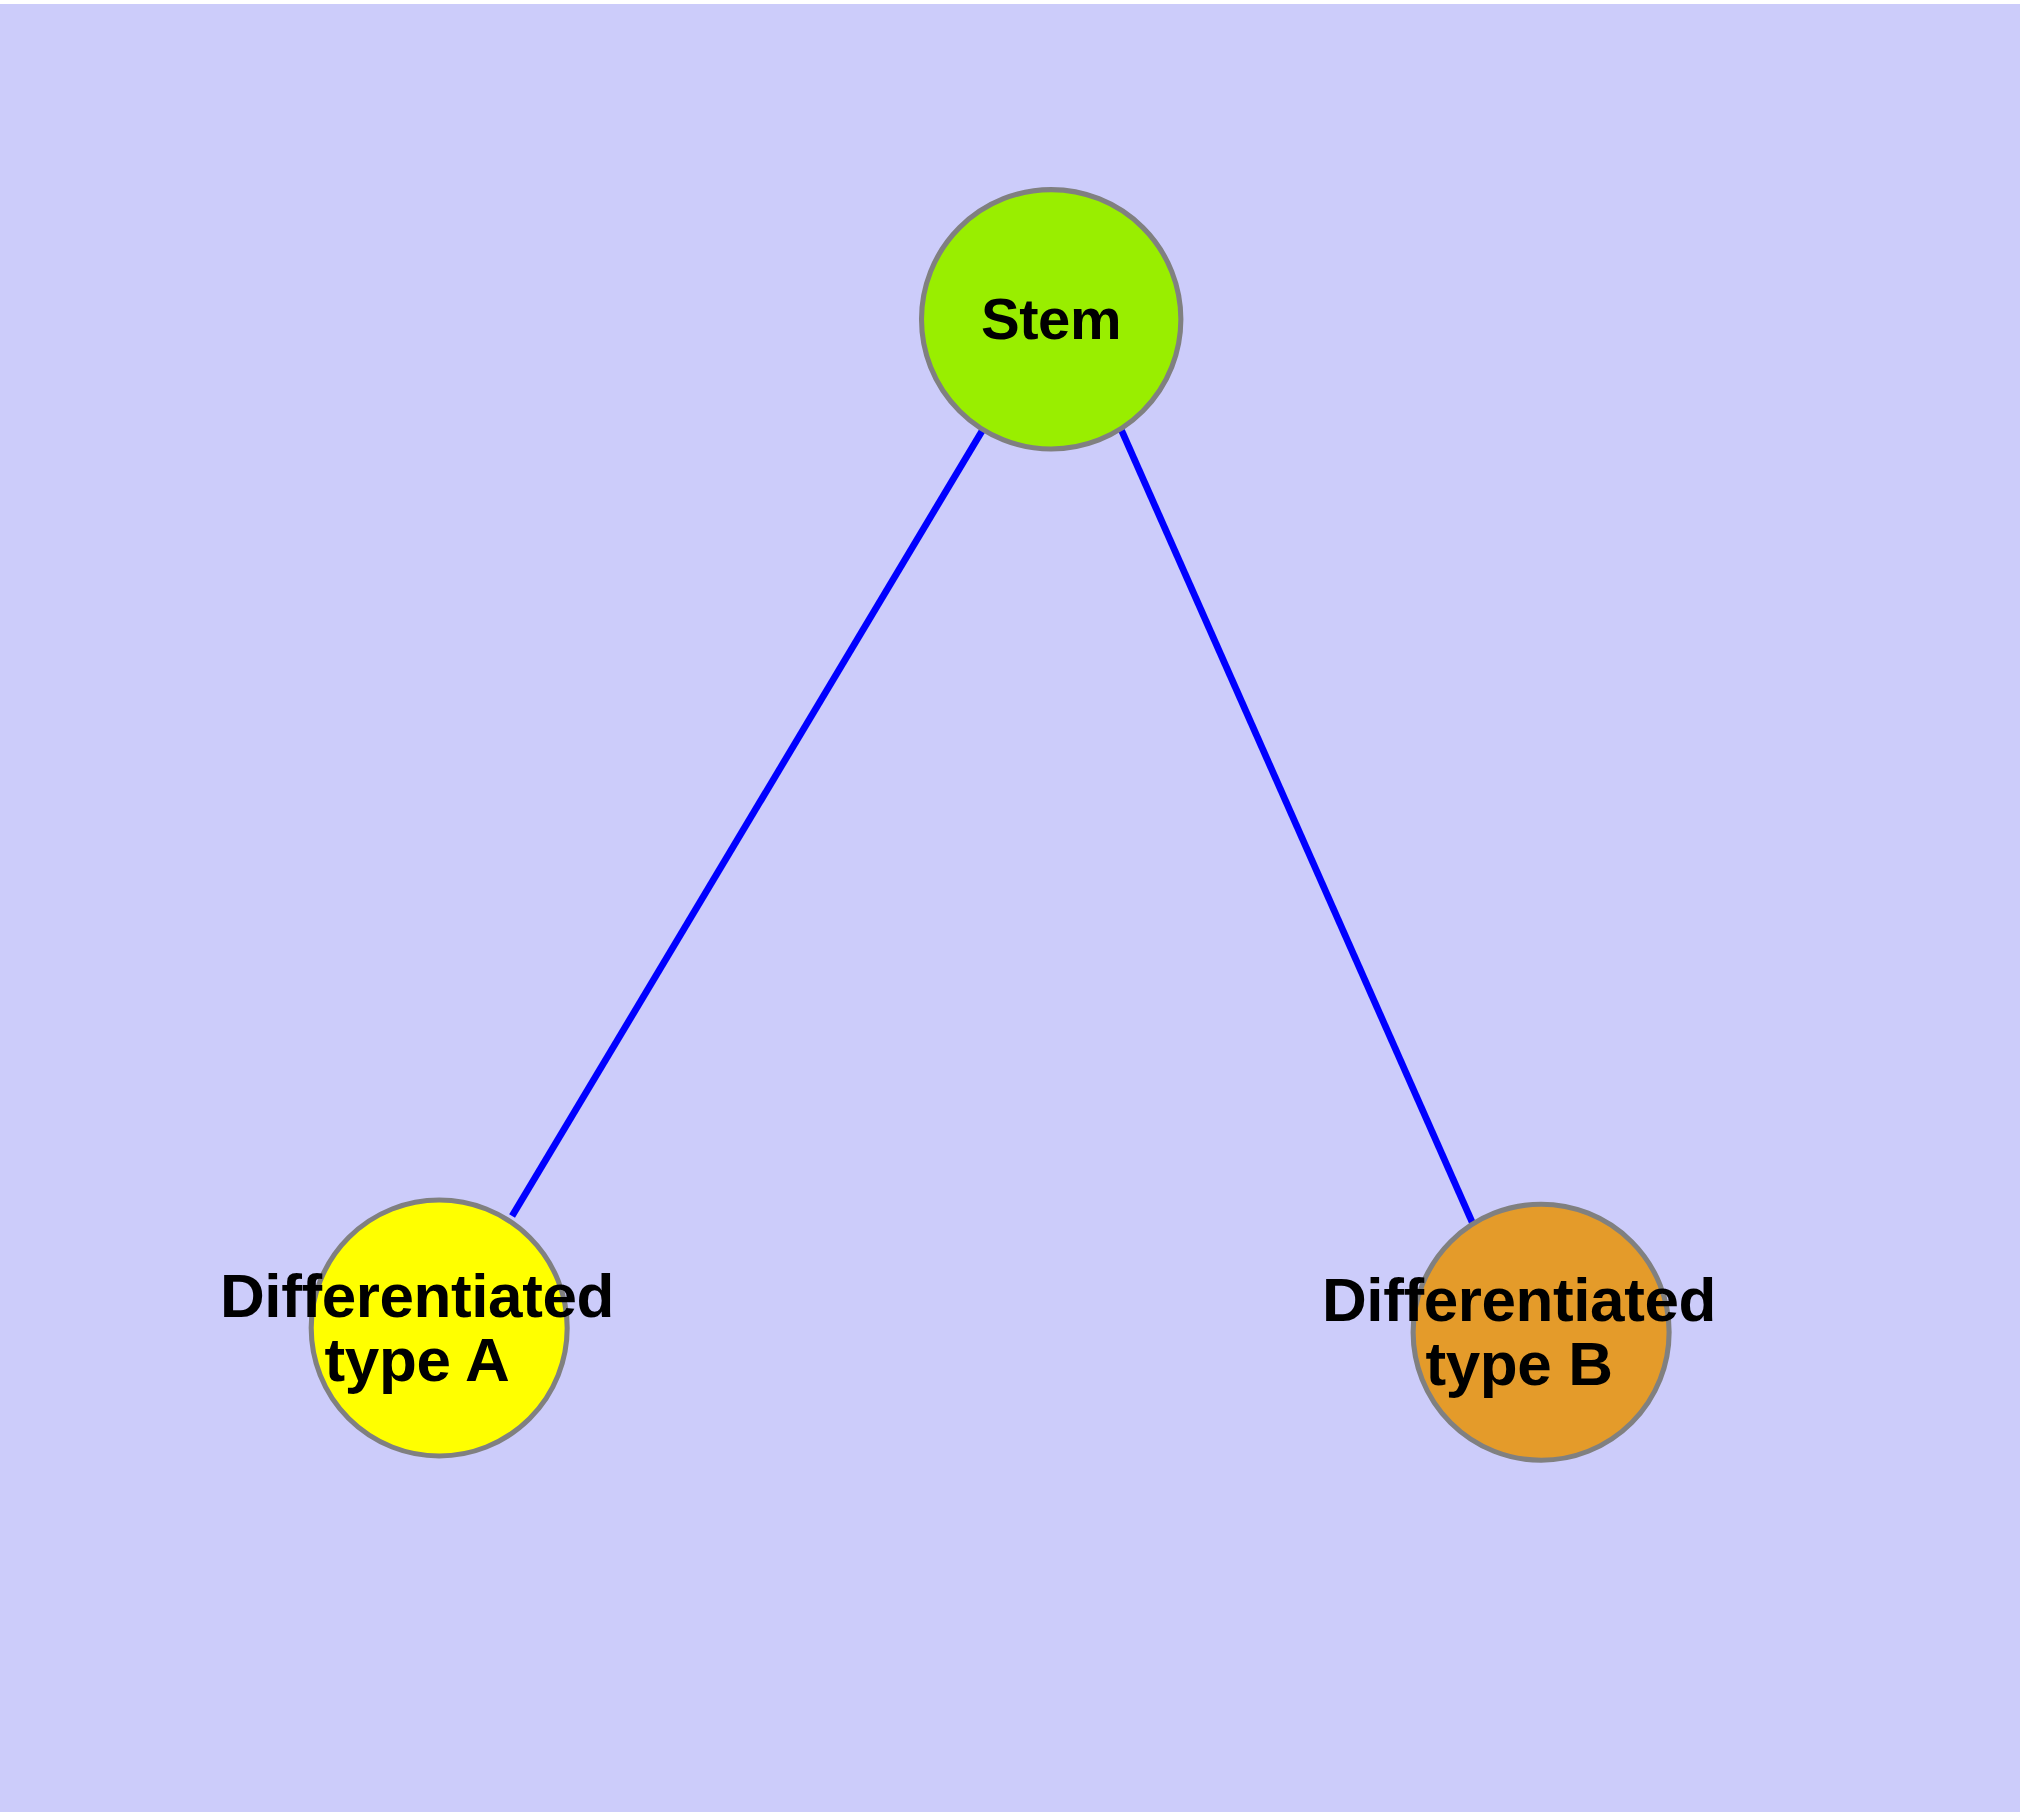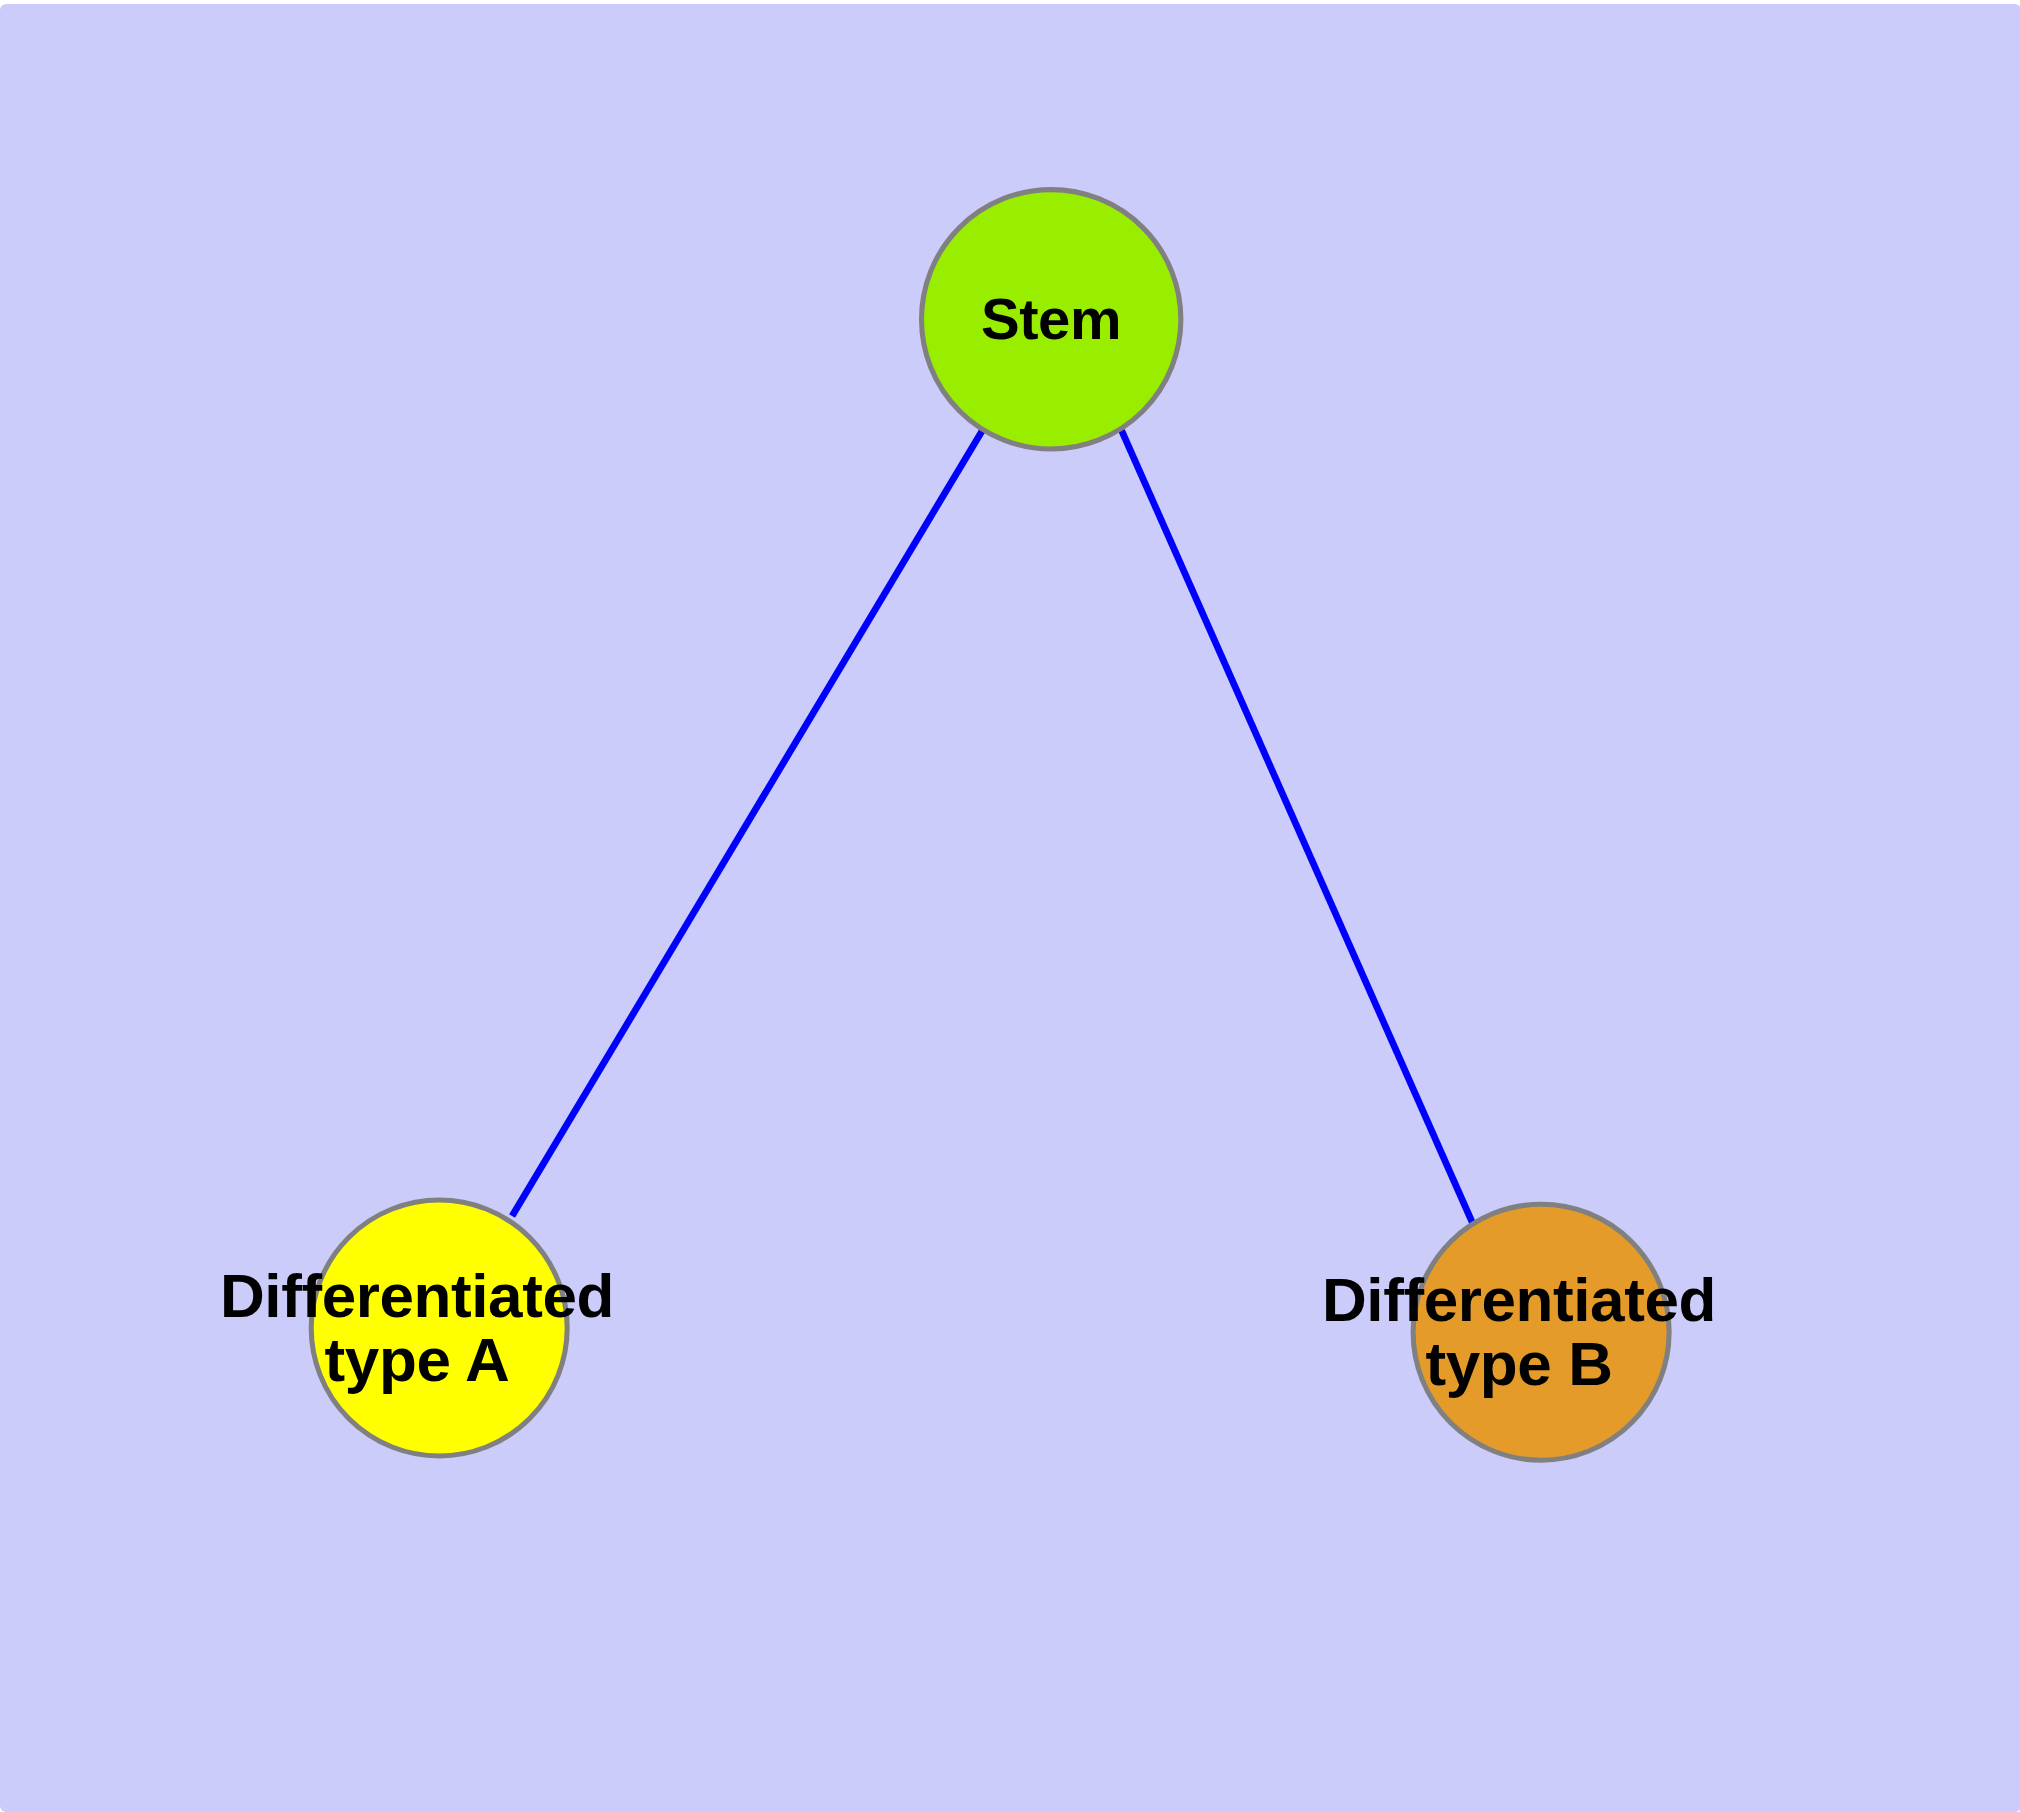--- a/index.html
+++ b/index.html
@@ -16,21 +16,20 @@
     overflow: hidden;
     font-family: "Liberation Sans", "DejaVu Sans", sans-serif;
   }
   #plot-area {
     position: absolute;
     left: 0;
     top: 4.2px;
     width: 2021px;
     height: 1808px;
     background: #ccccfa;
-    border-radius: 6px;
   }
   #graph-svg {
     position: absolute;
     left: 0;
     top: 0;
     width: 2021px;
     height: 1808px;
     display: block;
   }
   .node-circle {

